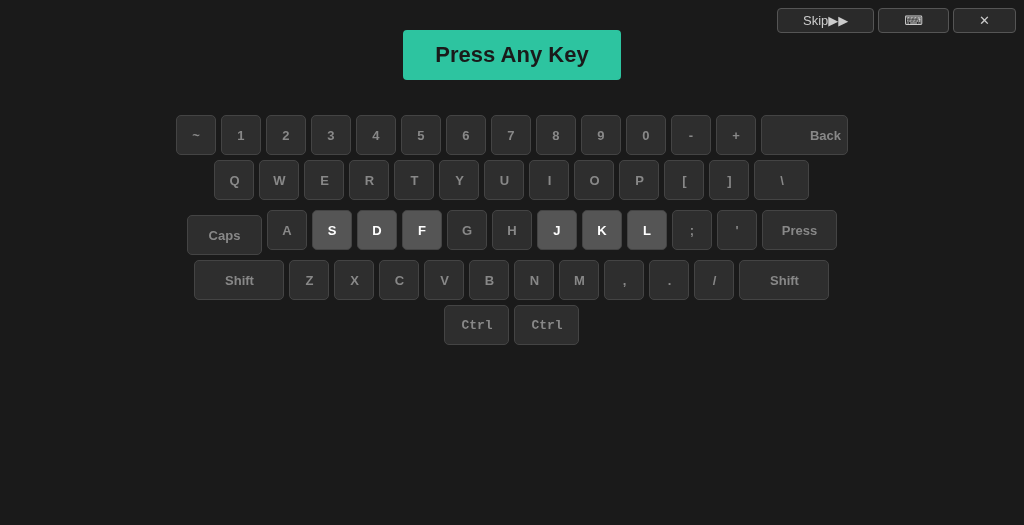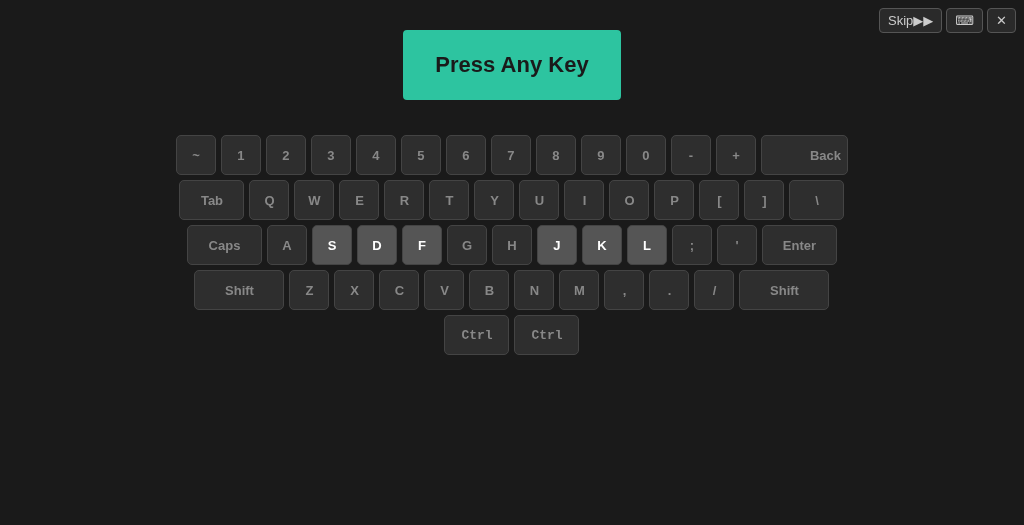--- a/index.html
+++ b/index.html
@@ -19,21 +19,21 @@
       right: 8px;
       display: flex;
       gap: 4px;
       align-items: center;
     }
     .ctrl-btn {
       background: #2a2a2a;
       border: 1px solid #555;
       border-radius: 4px;
       color: #ccc;
-      padding: 4px 8px;
+      padding: 4px 25px;
       font-size: 13px;
       cursor: pointer;
       display: flex;
       align-items: center;
       gap: 3px;
     }
 
     
     .main-content {
       display: flex;
@@ -51,21 +51,21 @@
       max-width: 900px;
       margin-bottom: 30px;
     }
 
     .press-any-key-btn {
       background-color: #2dc4a0;
       border: 2px solid #2dc4a0;
       color: #1a1a1a;
       font-size: 22px;
       font-weight: 700;
-      padding: 20px 30px;
+      padding: 10px 30px;
       border-radius: 4px;
       cursor: pointer;
       margin-bottom: 30px;
       font-family: Arial, sans-serif;
     }
 
     
     .keyboard {
       display: flex;
       flex-direction: column;
@@ -98,21 +98,21 @@
       user-select: none;
     }
 
     .key.highlighted {
       background: #555;
       color: #fff;
     }
 
     .key.wide-back { min-width: 70px; padding-left: 48px; }
     .key.wide-tab { min-width: 65px; }
-    .key.wide-caps { min-width: 75px; }
+    .key.wide-caps { min-width: 75px; margin-top: 10px; }
     .key.wide-enter { min-width: 75px; }
     .key.wide-shift-l { min-width: 90px; }
     .key.wide-shift-r { min-width: 90px; }
     .key.wide-ctrl { min-width: 65px; font-family: Liberation Mono, monospace; }
     .key.wide-space { min-width: 280px; }
     .key.wide-backslash { min-width: 55px; }
   </style>
 </head>
 <body>
 
@@ -138,21 +138,20 @@
       <div class="key">7</div>
       <div class="key">8</div>
       <div class="key">9</div>
       <div class="key">0</div>
       <div class="key">-</div>
       <div class="key">+</div>
       <div class="key wide-back">Back</div>
     </div>
 
     <div class="keyboard-row">
-      <div class="key wide-tab">Tab</div>
       <div class="key">Q</div>
       <div class="key">W</div>
       <div class="key">E</div>
       <div class="key">R</div>
       <div class="key">T</div>
       <div class="key">Y</div>
       <div class="key">U</div>
       <div class="key">I</div>
       <div class="key">O</div>
       <div class="key">P</div>
@@ -167,21 +166,21 @@
       <div class="key highlighted">S</div>
       <div class="key highlighted">D</div>
       <div class="key highlighted">F</div>
       <div class="key">G</div>
       <div class="key">H</div>
       <div class="key highlighted">J</div>
       <div class="key highlighted">K</div>
       <div class="key highlighted">L</div>
       <div class="key">;</div>
       <div class="key">'</div>
-      <div class="key wide-enter">Enter</div>
+      <div class="key wide-enter">Press</div>
     </div>
 
     <div class="keyboard-row">
       <div class="key wide-shift-l">Shift</div>
       <div class="key">Z</div>
       <div class="key">X</div>
       <div class="key">C</div>
       <div class="key">V</div>
       <div class="key">B</div>
       <div class="key">N</div>

